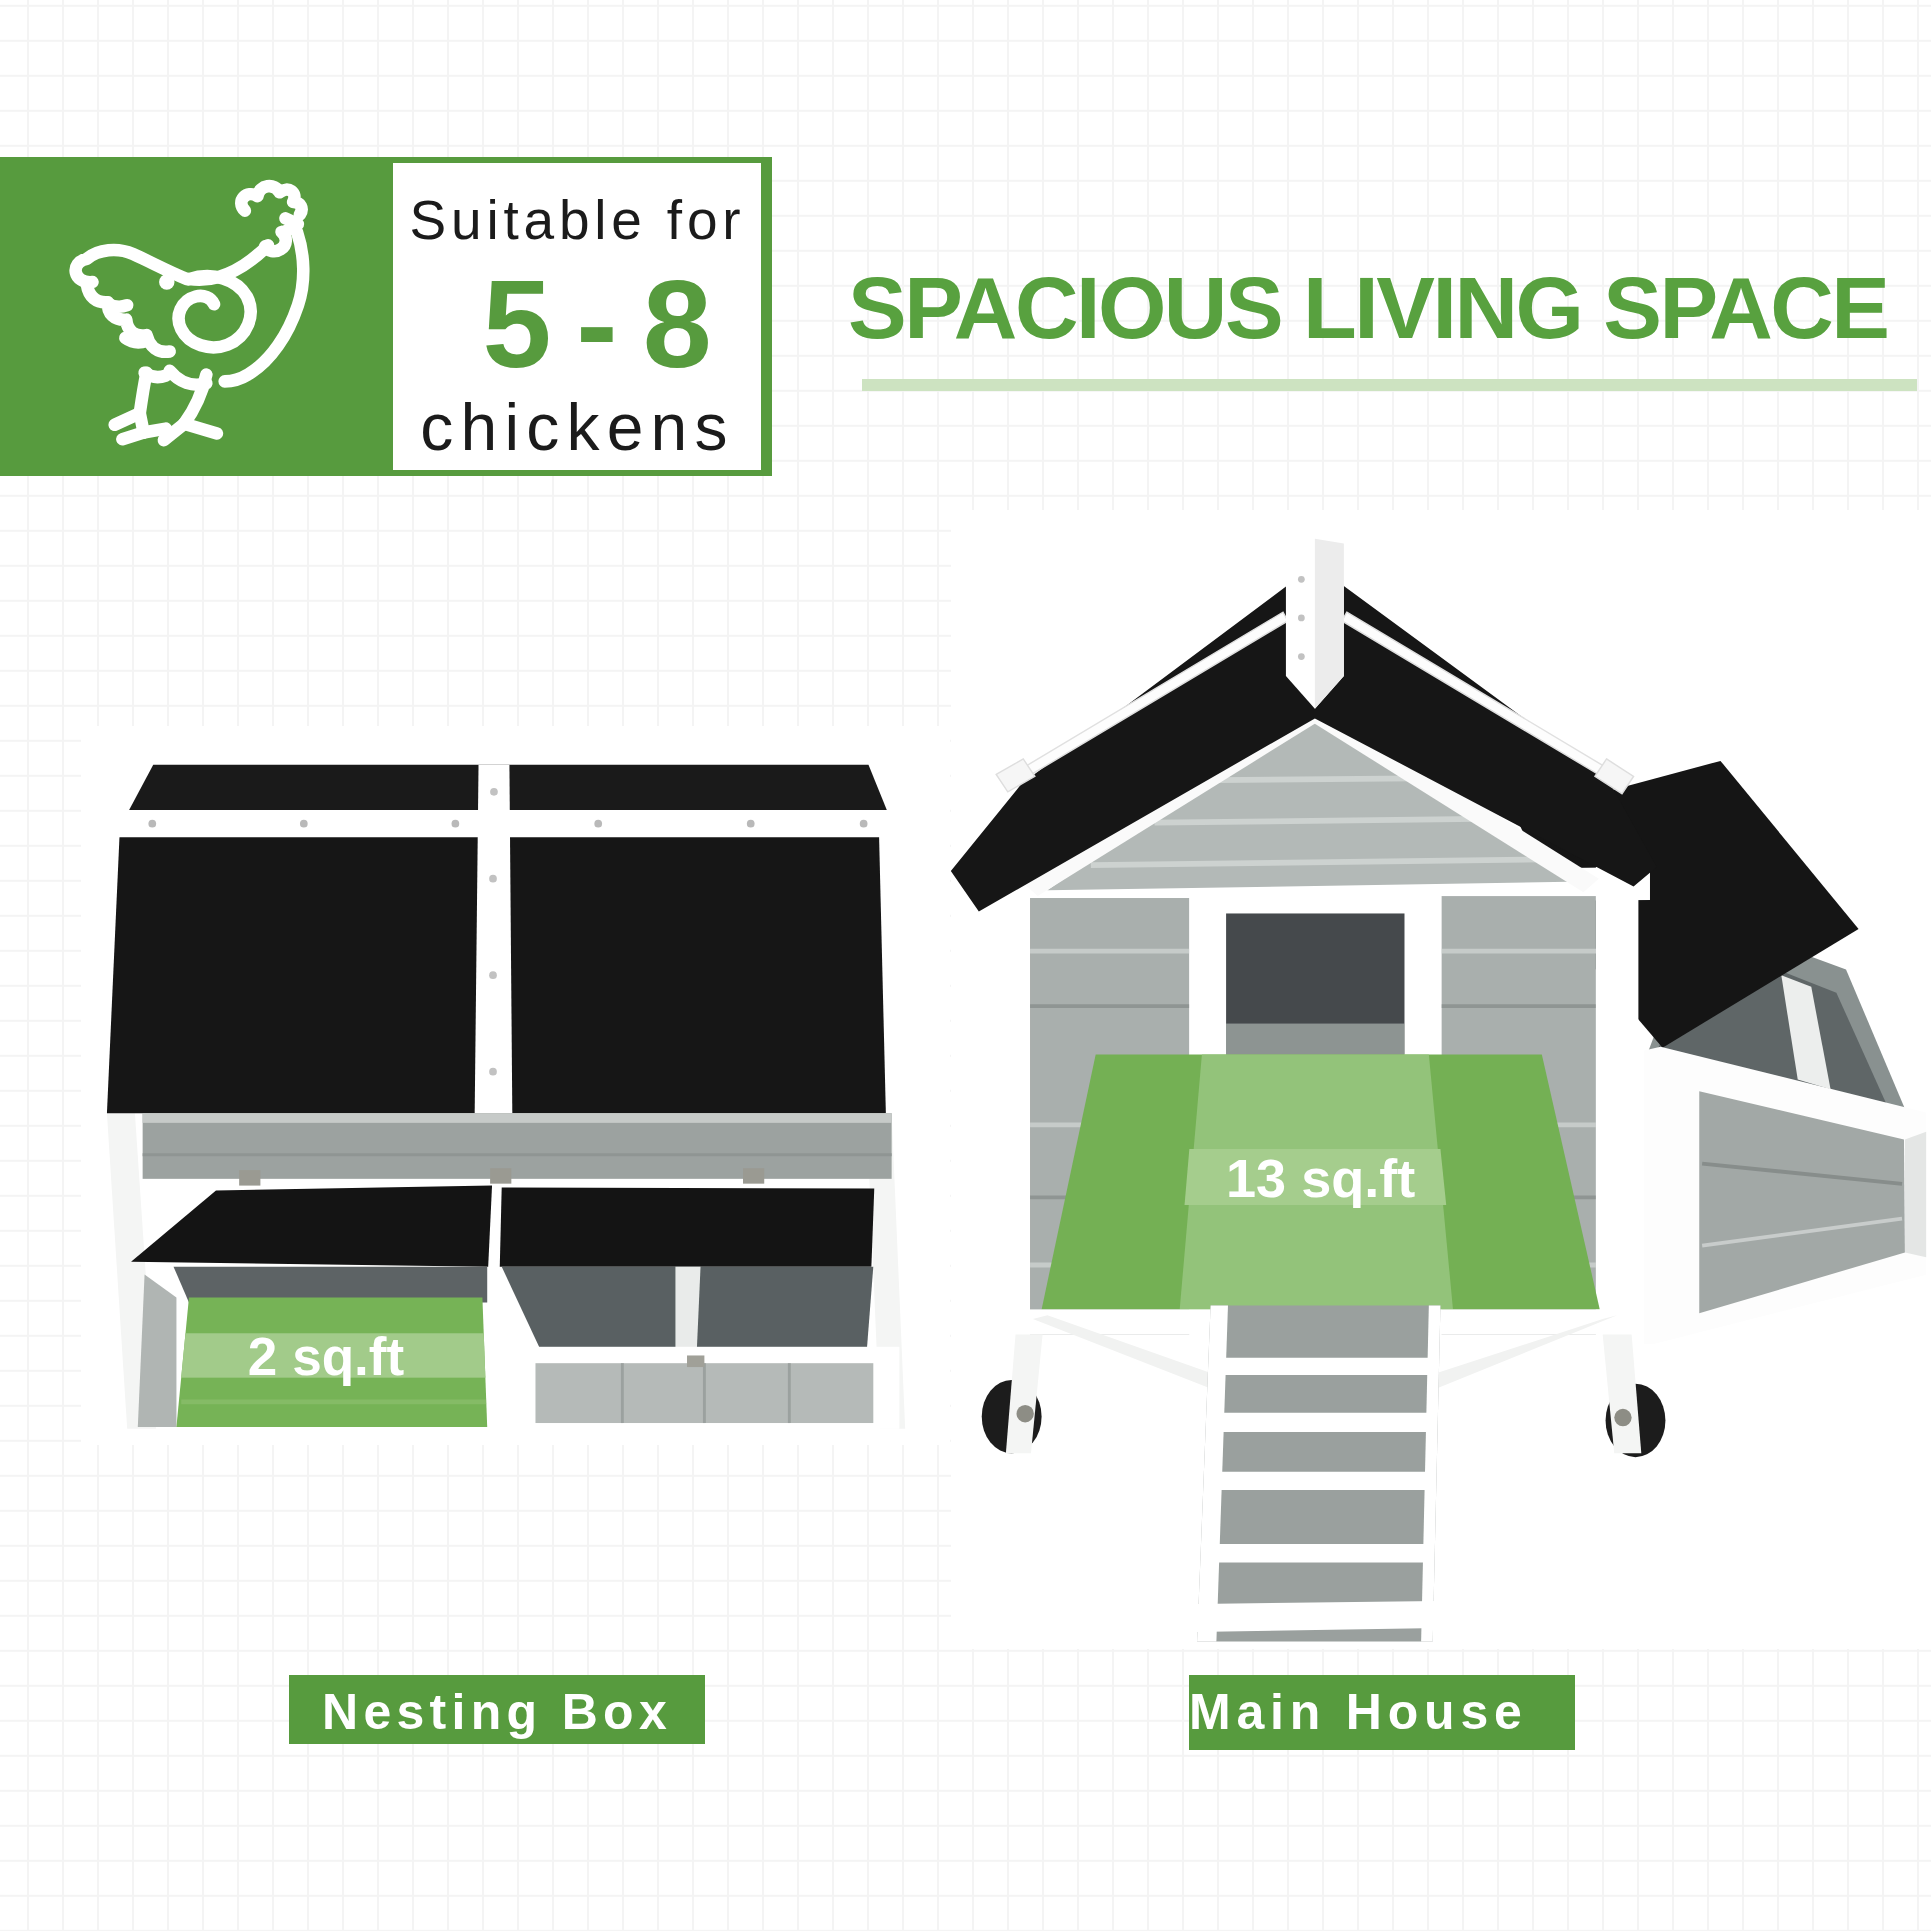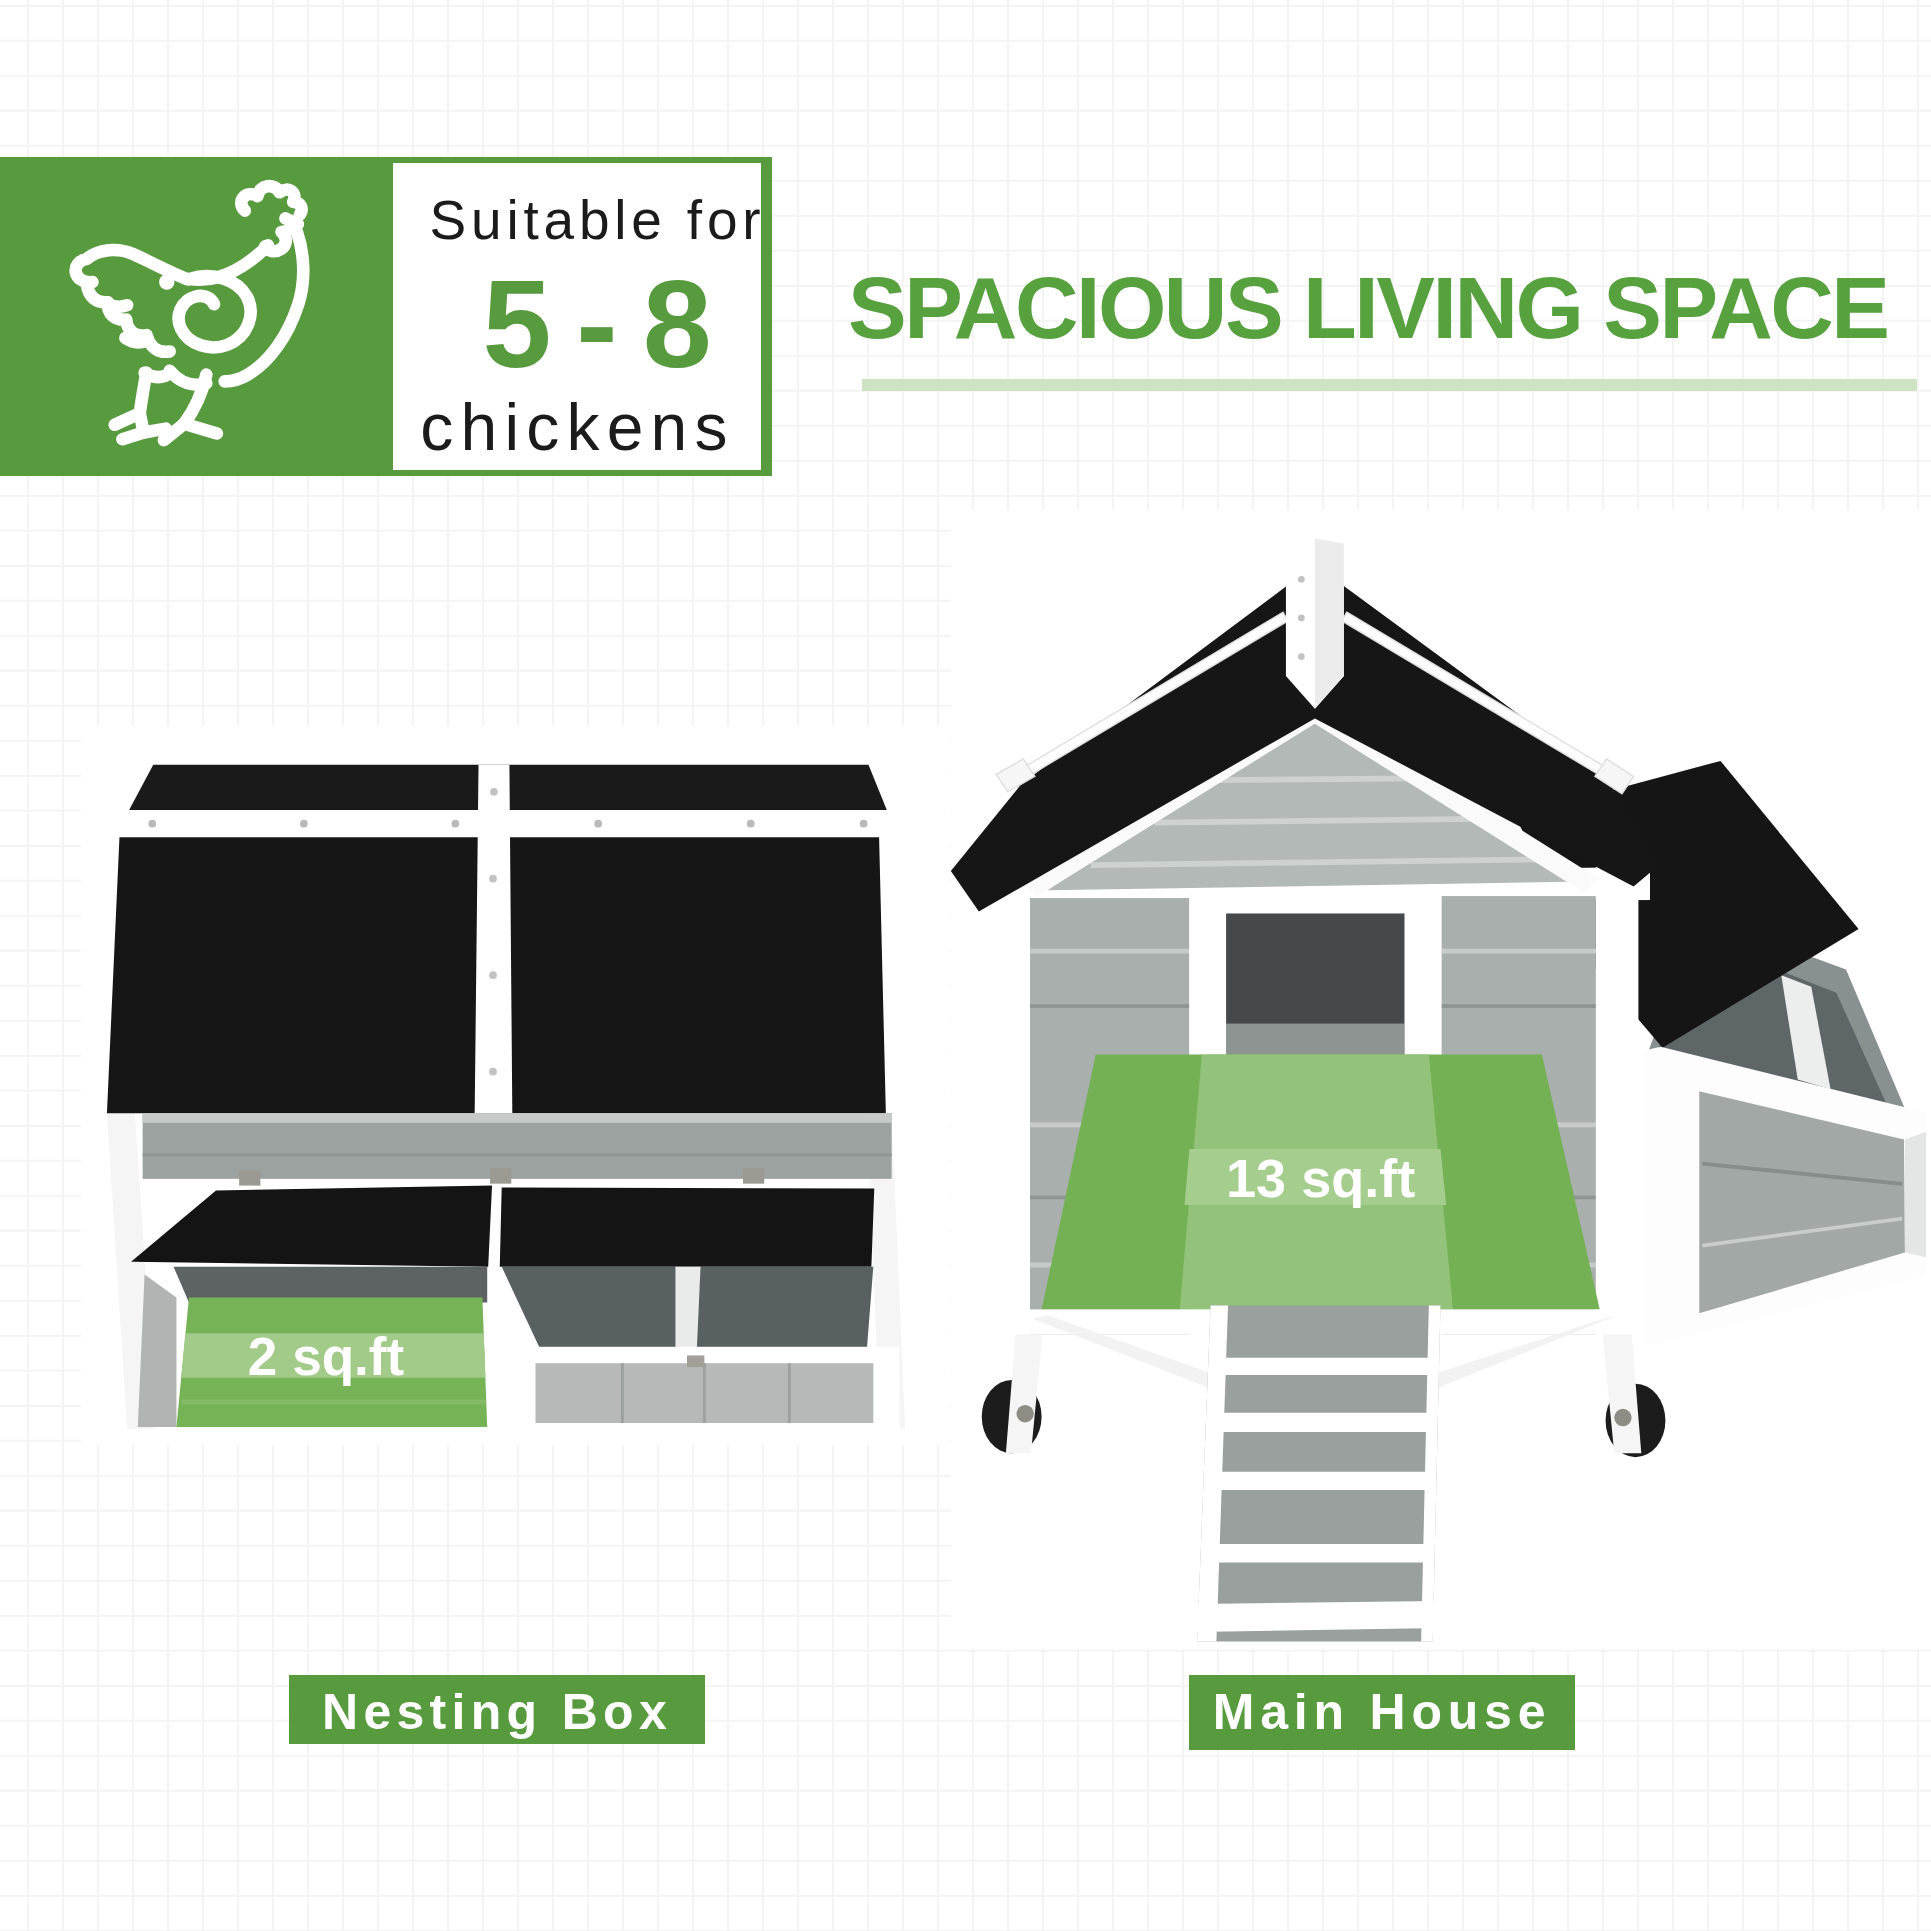--- a/index.html
+++ b/index.html
@@ -19,21 +19,21 @@
 <body>
 
 <div class="abs" style="left:81px;top:726px;width:869px;height:719px;background:#ffffff;"></div>
 
 <div class="abs" style="left:951px;top:510px;width:980px;height:1139px;background:#ffffff;"></div>
 
 <div class="abs" style="left:0px;top:157px;width:772px;height:319px;background:#579b3e;"></div>
 
 <div class="abs" style="left:387px;top:157px;width:380px;height:319px;background:#ffffff;border:6.8px solid #579b3e;box-sizing:border-box;"></div>
 
-<div class="abs" style="left:393px;top:193px;width:369px;text-align:center;font-size:55px;letter-spacing:4.8px;color:#1b1b1b;line-height:55px;padding-left:20px;">Suitable for</div>
+<div class="abs" style="left:393px;top:193px;width:369px;text-align:center;font-size:55px;letter-spacing:4.8px;color:#1b1b1b;line-height:55px;">Suitable for</div>
 
 <div class="abs" style="left:393px;top:263px;width:369px;text-align:center;font-size:124px;letter-spacing:25px;color:#579b3e;font-weight:bold;line-height:122px;padding-left:32px;">5-8</div>
 
 <div class="abs" style="left:393px;top:400px;width:369px;text-align:center;font-size:66px;letter-spacing:7.2px;color:#1b1b1b;line-height:55px;">chickens</div>
 
 <svg class="abs" style="left:48px;top:174px;" width="280" height="299" viewBox="0 0 290 310" fill="none" stroke="#ffffff" stroke-width="13" stroke-linecap="round" stroke-linejoin="round">
   <path d="M204,38 c-10,-10 2,-22 13,-15 c2,-12 18,-14 23,-4 c9,-7 19,0 14,10 c8,0 11,7 7,13"></path>
   <path d="M246,46 l13,6 l-12,7"></path>
   <path d="M242,60 c6,5 6,14 -1,18 c-6,4 -13,2 -16,-3"></path>
   <path d="M228,74 c-16,16 -34,28 -52,33 c-10,3 -22,3 -30,2"></path>
@@ -216,14 +216,14 @@
     <polygon points="1252,1524 1486,1524 1485,1543 1251,1543"></polygon>
     <polygon points="1250,1599 1485,1599 1484,1618 1249,1618"></polygon>
     <polygon points="1254,1352 1272,1352 1260,1700 1240,1700"></polygon>
     <polygon points="1480,1352 1492,1352 1484,1700 1472,1700"></polygon>
     <polygon points="1241,1661 1490,1658 1491,1686 1238,1690"></polygon>
   </g>
 </svg>
 
 <div class="abs" style="left:289px;top:1675px;width:416px;height:69px;background:#579b3e;color:#ffffff;font-size:50px;font-weight:bold;letter-spacing:5.3px;text-align:center;line-height:75px;">Nesting Box</div>
 
-<div class="abs" style="left:1189px;top:1675px;width:386px;height:75px;background:#579b3e;color:#ffffff;font-size:50px;font-weight:bold;letter-spacing:5.8px;text-align:center;line-height:75px;">Main House</div>
+<div class="abs" style="left:1189px;top:1675px;width:386px;height:75px;background:#579b3e;color:#ffffff;font-size:50px;font-weight:bold;letter-spacing:5.8px;line-height:75px;">Main House</div>
 
 
 </body></html>

